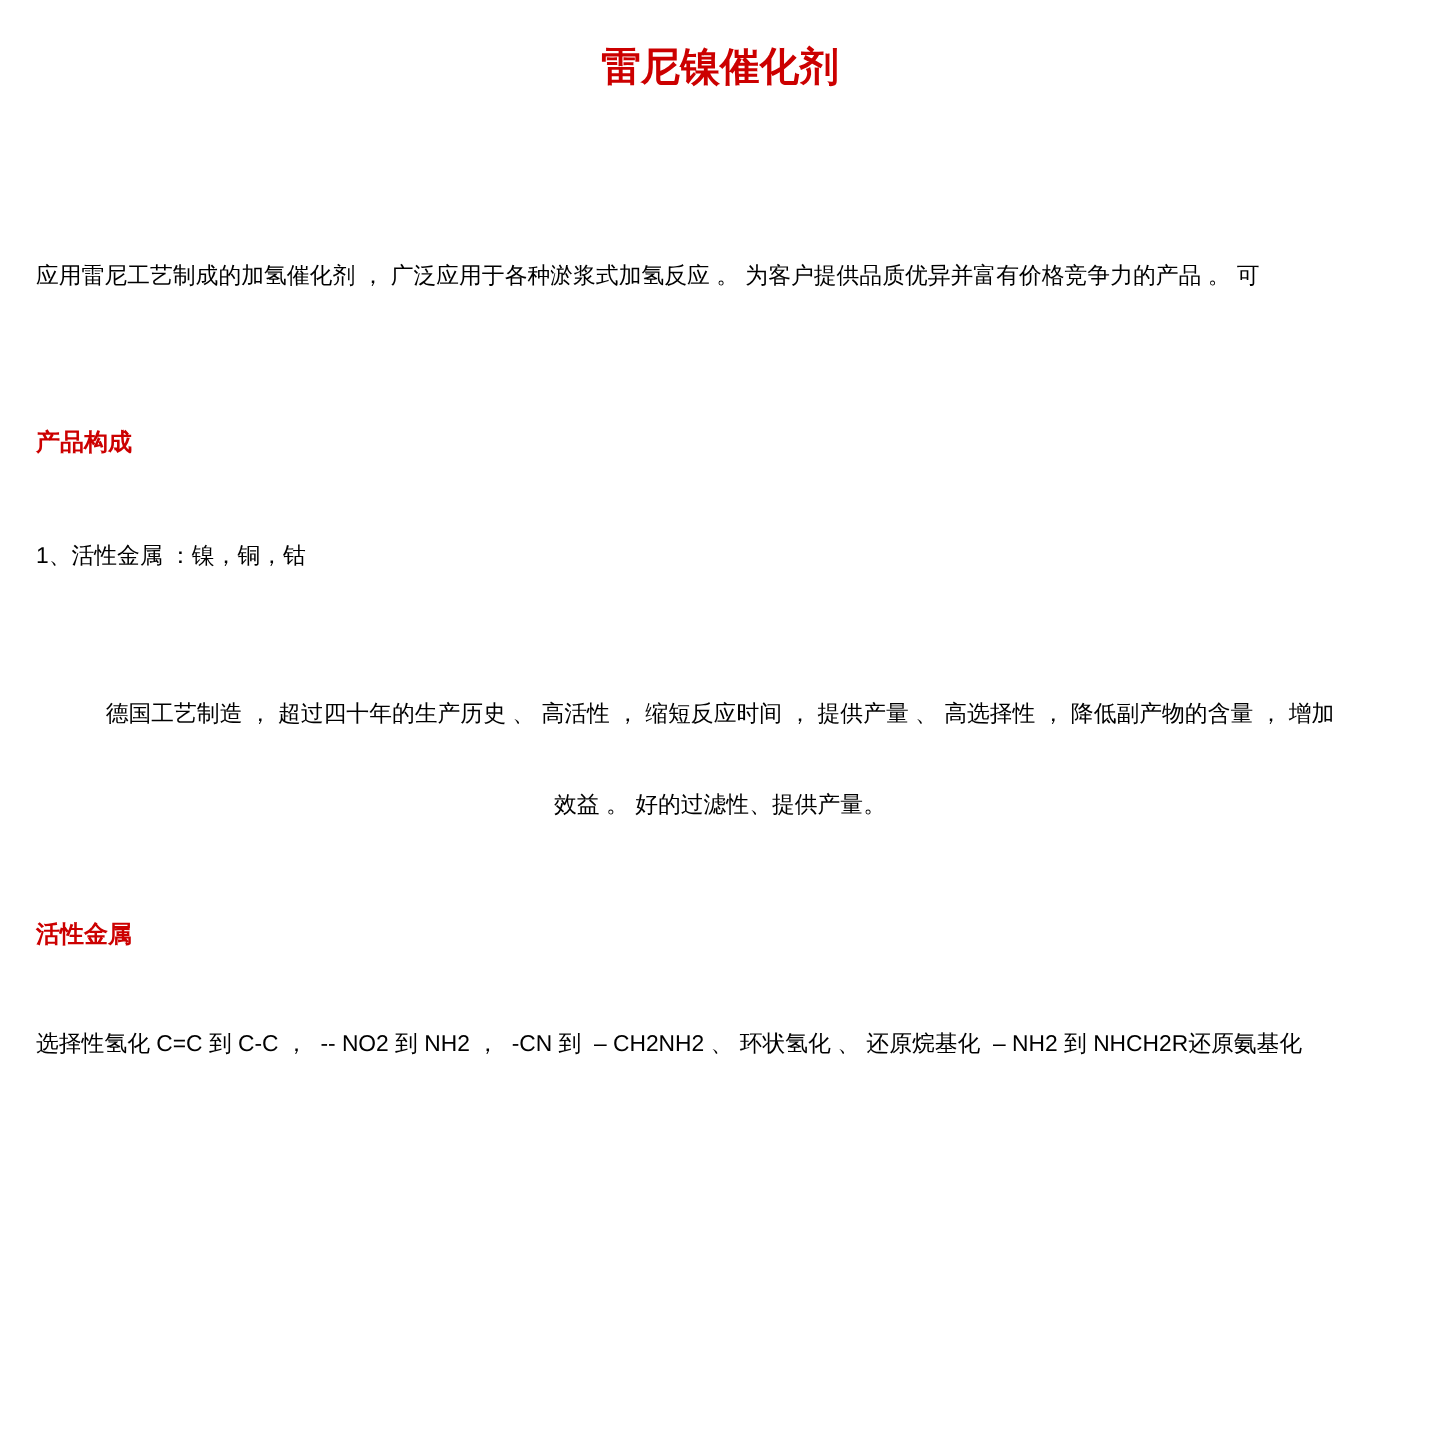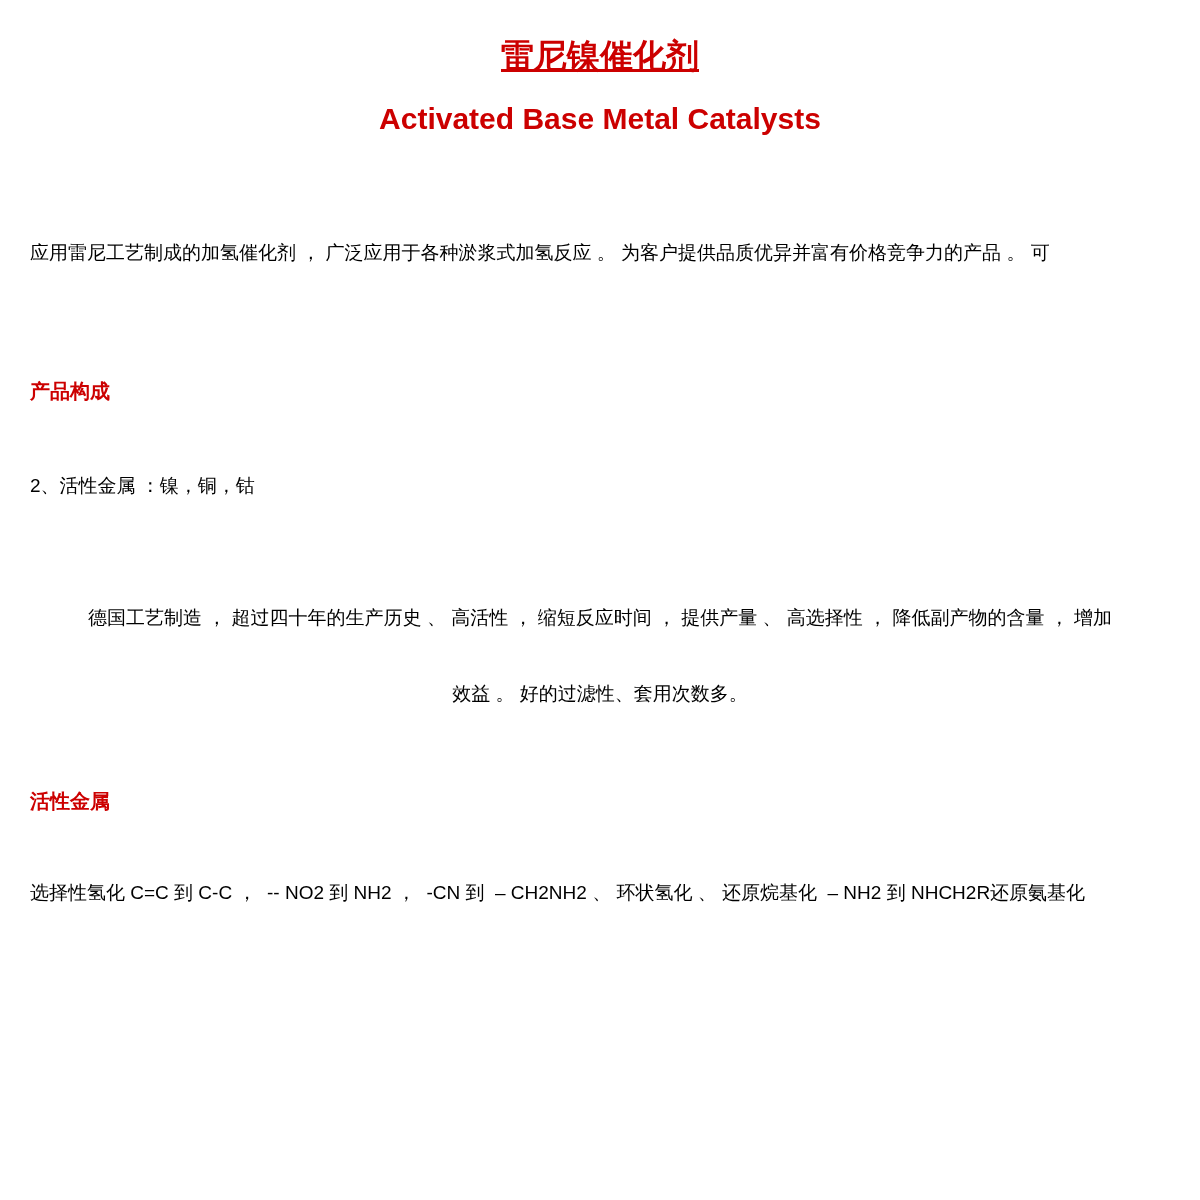--- a/index.html
+++ b/index.html
@@ -16,37 +16,36 @@
   .page { padding: 0 30px; width: 1200px; }
 
   .title {
     margin: 34px 0 0 0;
     text-align: center;
     font-size: 33px;
     line-height: 43px;
     font-weight: bold;
     color: var(--accent);
     white-space: pre-wrap;
-    text-decoration: underline;
   }
   .subtitle {
     margin: 22px 0 0 0;
     text-align: center;
     font-size: 30px;
     line-height: 40px;
     font-weight: bold;
     color: var(--accent);
     white-space: pre-wrap;
   }
 
   .para { font-size: 19px; white-space: pre-wrap; }
   .para .line { display: block; }
 
   .intro { margin-top: 56px; }
-  .intro .line { line-height: 27px; }
+  .intro .line { line-height: 27px; margin-top: 40px; }
 
   .section-heading {
     font-size: 20px;
     line-height: 30px;
     font-weight: bold;
     color: var(--accent);
     margin: 0;
     white-space: pre-wrap;
   }
   .heading-composition { margin-top: 66px; }
@@ -63,36 +62,35 @@
   .applications-para { margin-top: 17px; }
   .applications-para .line { line-height: 32px; }
 </style>
 </head>
 <body style="background: rgb(255, 255, 255);">
 
 <div class="page">
 
   <h1 class="title">雷尼镍催化剂</h1>
 
-  <h2 class="subtitle">Activated Base Metal Catalysts</h2>
 
   <div class="para intro">
     <span class="line">应用雷尼工艺制成的加氢催化剂 ， 广泛应用于各种淤浆式加氢反应 。 为客户提供品质优异并富有价格竞争力的产品 。 可</span>
   </div>
 
   <h3 class="section-heading heading-composition">产品构成</h3>
 
   <div class="list composition-list">
-    <span class="line">2、活性金属 ：镍，铜，钴</span>
+    <span class="line">1、活性金属 ：镍，铜，钴</span>
   </div>
 
 
   <div class="para advantages-para">
     <span class="line">德国工艺制造 ， 超过四十年的生产历史 、 高活性 ， 缩短反应时间 ， 提供产量 、 高选择性 ， 降低副产物的含量 ， 增加</span>
-    <span class="line">效益 。 好的过滤性、套用次数多。</span>
+    <span class="line">效益 。 好的过滤性、提供产量。</span>
   </div>
 
   <h3 class="section-heading heading-applications">活性金属</h3>
 
   <div class="para applications-para">
     <span class="line">选择性氢化 C=C 到 C-C ，  -- NO2 到 NH2 ，  -CN 到  – CH2NH2 、 环状氢化 、 还原烷基化  – NH2 到 NHCH2R还原氨基化</span>
     
   </div>
 
 </div>

